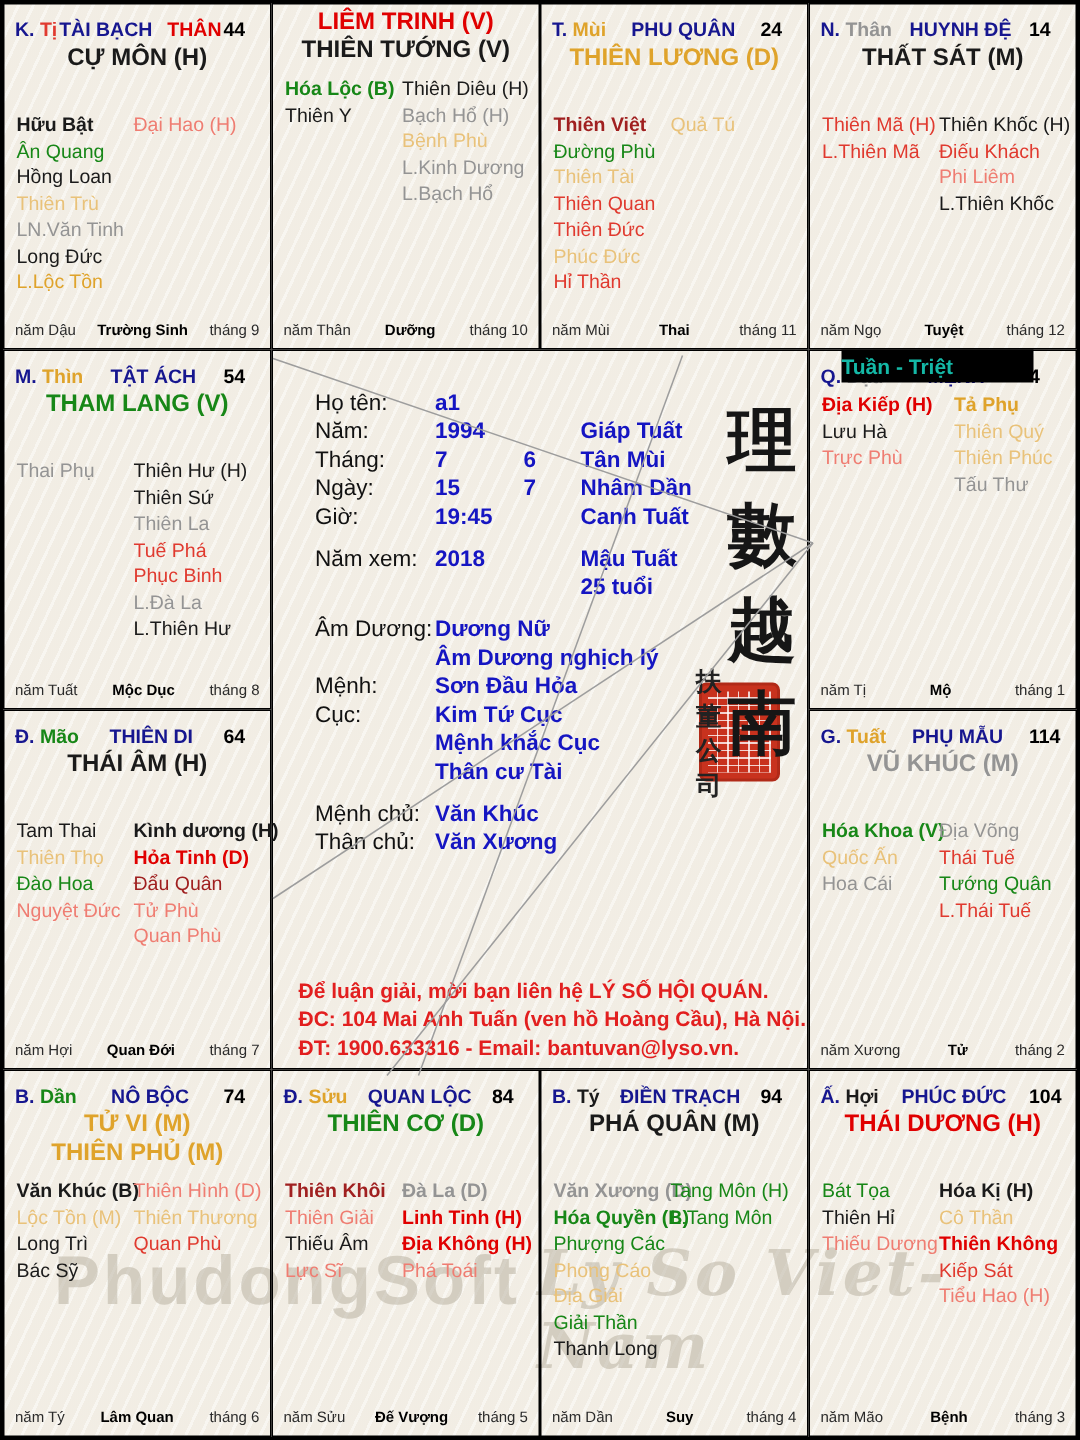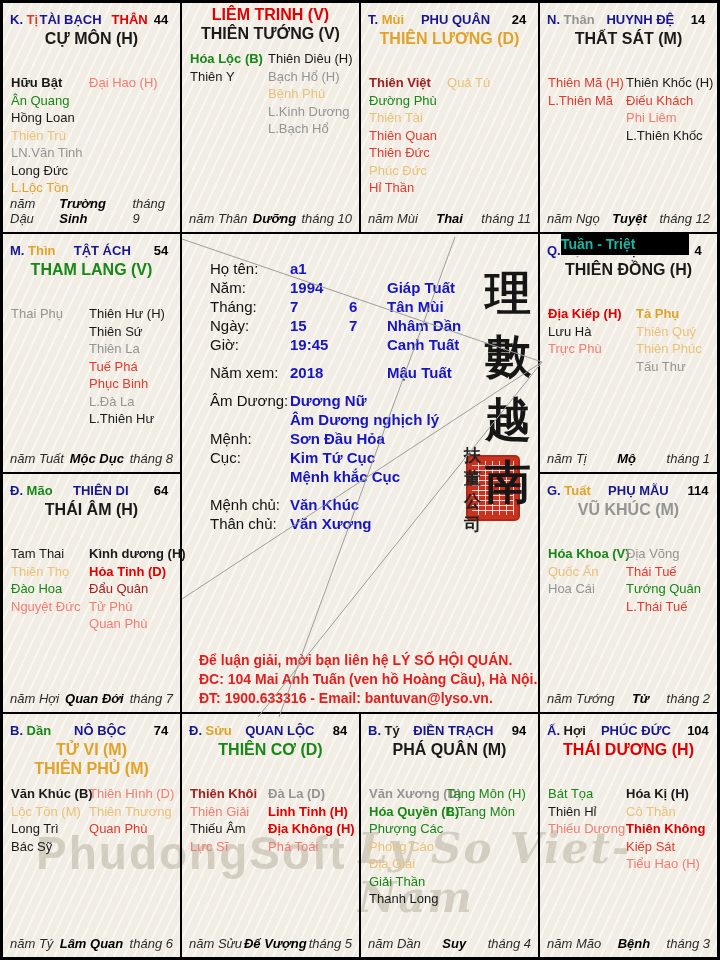--- a/index.html
+++ b/index.html
@@ -12,28 +12,28 @@
     grid-template-columns:179px 179px 179px 179px;grid-template-rows:231px 240px 240px 245px;}
   .cell{position:relative;border:1px solid #000;box-sizing:border-box;}
   .p-ti{grid-area:1/1/2/2}.p-ngo{grid-area:1/2/2/3}.p-mui{grid-area:1/3/2/4}.p-than{grid-area:1/4/2/5}
   .p-thin{grid-area:2/1/3/2}.p-dau{grid-area:2/4/3/5}
   .p-mao{grid-area:3/1/4/2}.p-tuat{grid-area:3/4/4/5}
   .p-dan{grid-area:4/1/5/2}.p-suu{grid-area:4/2/5/3}.p-ty{grid-area:4/3/5/4}.p-hoi{grid-area:4/4/5/5}
   .center{grid-area:2/2/4/4}
   .head{display:flex;align-items:baseline;padding:9px 7px 0 7px;font-size:13px;font-weight:bold;}
   .hb{white-space:nowrap}
   .hc{flex:1;text-align:center;white-space:nowrap}
-  .hnum{min-width:24px;text-align:center;color:#000}
+  .hnum{min-width:24px;text-align:left;color:#000}
   .pextra{margin-left:10px;color:#E00000}
   .mains{height:42px;margin-top:2px;text-align:center;font-weight:bold;font-size:16px;line-height:19px;}
   .cols{display:flex;padding:0 3px 0 8px;margin-top:3px;font-size:13px;line-height:17.5px;}
   .colL{width:47%}.colR{width:53%}
   .star{white-space:nowrap}
   .bd{font-weight:bold}
-  .foot{position:absolute;left:7px;right:7px;bottom:6px;display:flex;justify-content:space-between;font-size:13px;color:#2b2b2b;font-style:italic;}
+  .foot{position:absolute;left:7px;right:7px;bottom:6px;display:flex;justify-content:space-between;font-size:10px;color:#2b2b2b;}
   .stage{font-weight:bold;color:#000}
   .c-k{color:#1a1a1a}.c-x{color:#949494}.c-g{color:#178717}.c-o{color:#DFA32B}.c-ol{color:#E9C27A}
   .c-r{color:#E03A2F}.c-rl{color:#EF7D72}.c-rb{color:#E00000}.c-rd{color:#A02020}.c-nv{color:#16168F}
   
   .info{position:absolute;left:28px;top:26px;right:8px;font-size:15px;z-index:2}
   .irow{position:relative;height:19px}
   .irow.gap{margin-top:9px}
   .lab{position:absolute;left:0;font-weight:normal;color:#111;white-space:nowrap}
   .v{position:absolute;font-weight:bold;color:#1515C2;white-space:nowrap}
   .v1{left:80px}.v2{left:139px}.v3{left:177px}
@@ -239,39 +239,47 @@
           <div class="irow">
             <span class="lab">Giờ:</span>
             <span class="v v1">19:45</span>
             <span class="v v3">Canh Tuất</span>
           </div>
           <div class="irow gap">
             <span class="lab">Năm xem:</span>
             <span class="v v1">2018</span>
             <span class="v v3">Mậu Tuất</span>
           </div>
+          <div class="irow">
+            <span class="lab"></span>
+            <span class="v v3">25 tuổi</span>
+          </div>
           <div class="irow gap">
             <span class="lab">Âm Dương:</span>
             <span class="v v1">Dương Nữ</span>
           </div>
           <div class="irow">
             <span class="lab"></span>
             <span class="v v1">Âm Dương nghịch lý</span>
           </div>
           <div class="irow">
             <span class="lab">Mệnh:</span>
             <span class="v v1">Sơn Đầu Hỏa</span>
           </div>
           <div class="irow">
             <span class="lab">Cục:</span>
             <span class="v v1">Kim Tứ Cục</span>
           </div>
           <div class="irow">
             <span class="lab"></span>
             <span class="v v1">Mệnh khắc Cục</span>
+          </div>
+          <div class="irow">
+            <span class="lab"></span>
+            <span class="v v1">Thân cư Tài</span>
           </div>
           <div class="irow gap">
             <span class="lab">Mệnh chủ:</span>
             <span class="v v1">Văn Khúc</span>
           </div>
           <div class="irow">
             <span class="lab">Thân chủ:</span>
             <span class="v v1">Văn Xương</span>
           </div>
         </div>
@@ -280,23 +288,20 @@
           <div>ĐC: 104 Mai Anh Tuấn (ven hồ Hoàng Cầu), Hà Nội.</div>
           <div>ĐT: 1900.633316 - Email: bantuvan@lyso.vn.</div>
         </div>
     </div>
 
     <div class="cell p-dau">
         <div class="head">
           <span class="hb"><span class="c-nv">Q.</span><span class="c-x"> Dậu</span></span>
           <span class="hc"><span class="c-nv">MỆNH</span></span>
           <span class="hnum">4</span>
-        </div>
-        <div class="mains">
-          <div class="c-k">THIÊN ĐỒNG (H)</div>
         </div>
         <div class="cols">
           <div class="col colR">
             <div class="star c-rb bd">Địa Kiếp (H)</div>
             <div class="star c-k">Lưu Hà</div>
             <div class="star c-rl">Trực Phù</div>
           </div>
           <div class="col colL">
             <div class="star c-o bd">Tả Phụ</div>
             <div class="star c-ol">Thiên Quý</div>
@@ -356,21 +361,21 @@
             <div class="star c-x">Hoa Cái</div>
           </div>
           <div class="col colR">
             <div class="star c-x">Địa Võng</div>
             <div class="star c-r">Thái Tuế</div>
             <div class="star c-g">Tướng Quân</div>
             <div class="star c-r">L.Thái Tuế</div>
           </div>
         </div>
         <div class="foot">
-          <span>năm Tướng</span>
+          <span>năm Xương</span>
           <span class="stage">Tử</span>
           <span>tháng 2</span>
         </div>
       </div>
     <div class="cell p-dan">
         <div class="head">
           <span class="hb"><span class="c-nv">B.</span><span class="c-g"> Dần</span></span>
           <span class="hc"><span class="c-nv">NÔ BỘC</span></span>
           <span class="hnum">74</span>
         </div>

